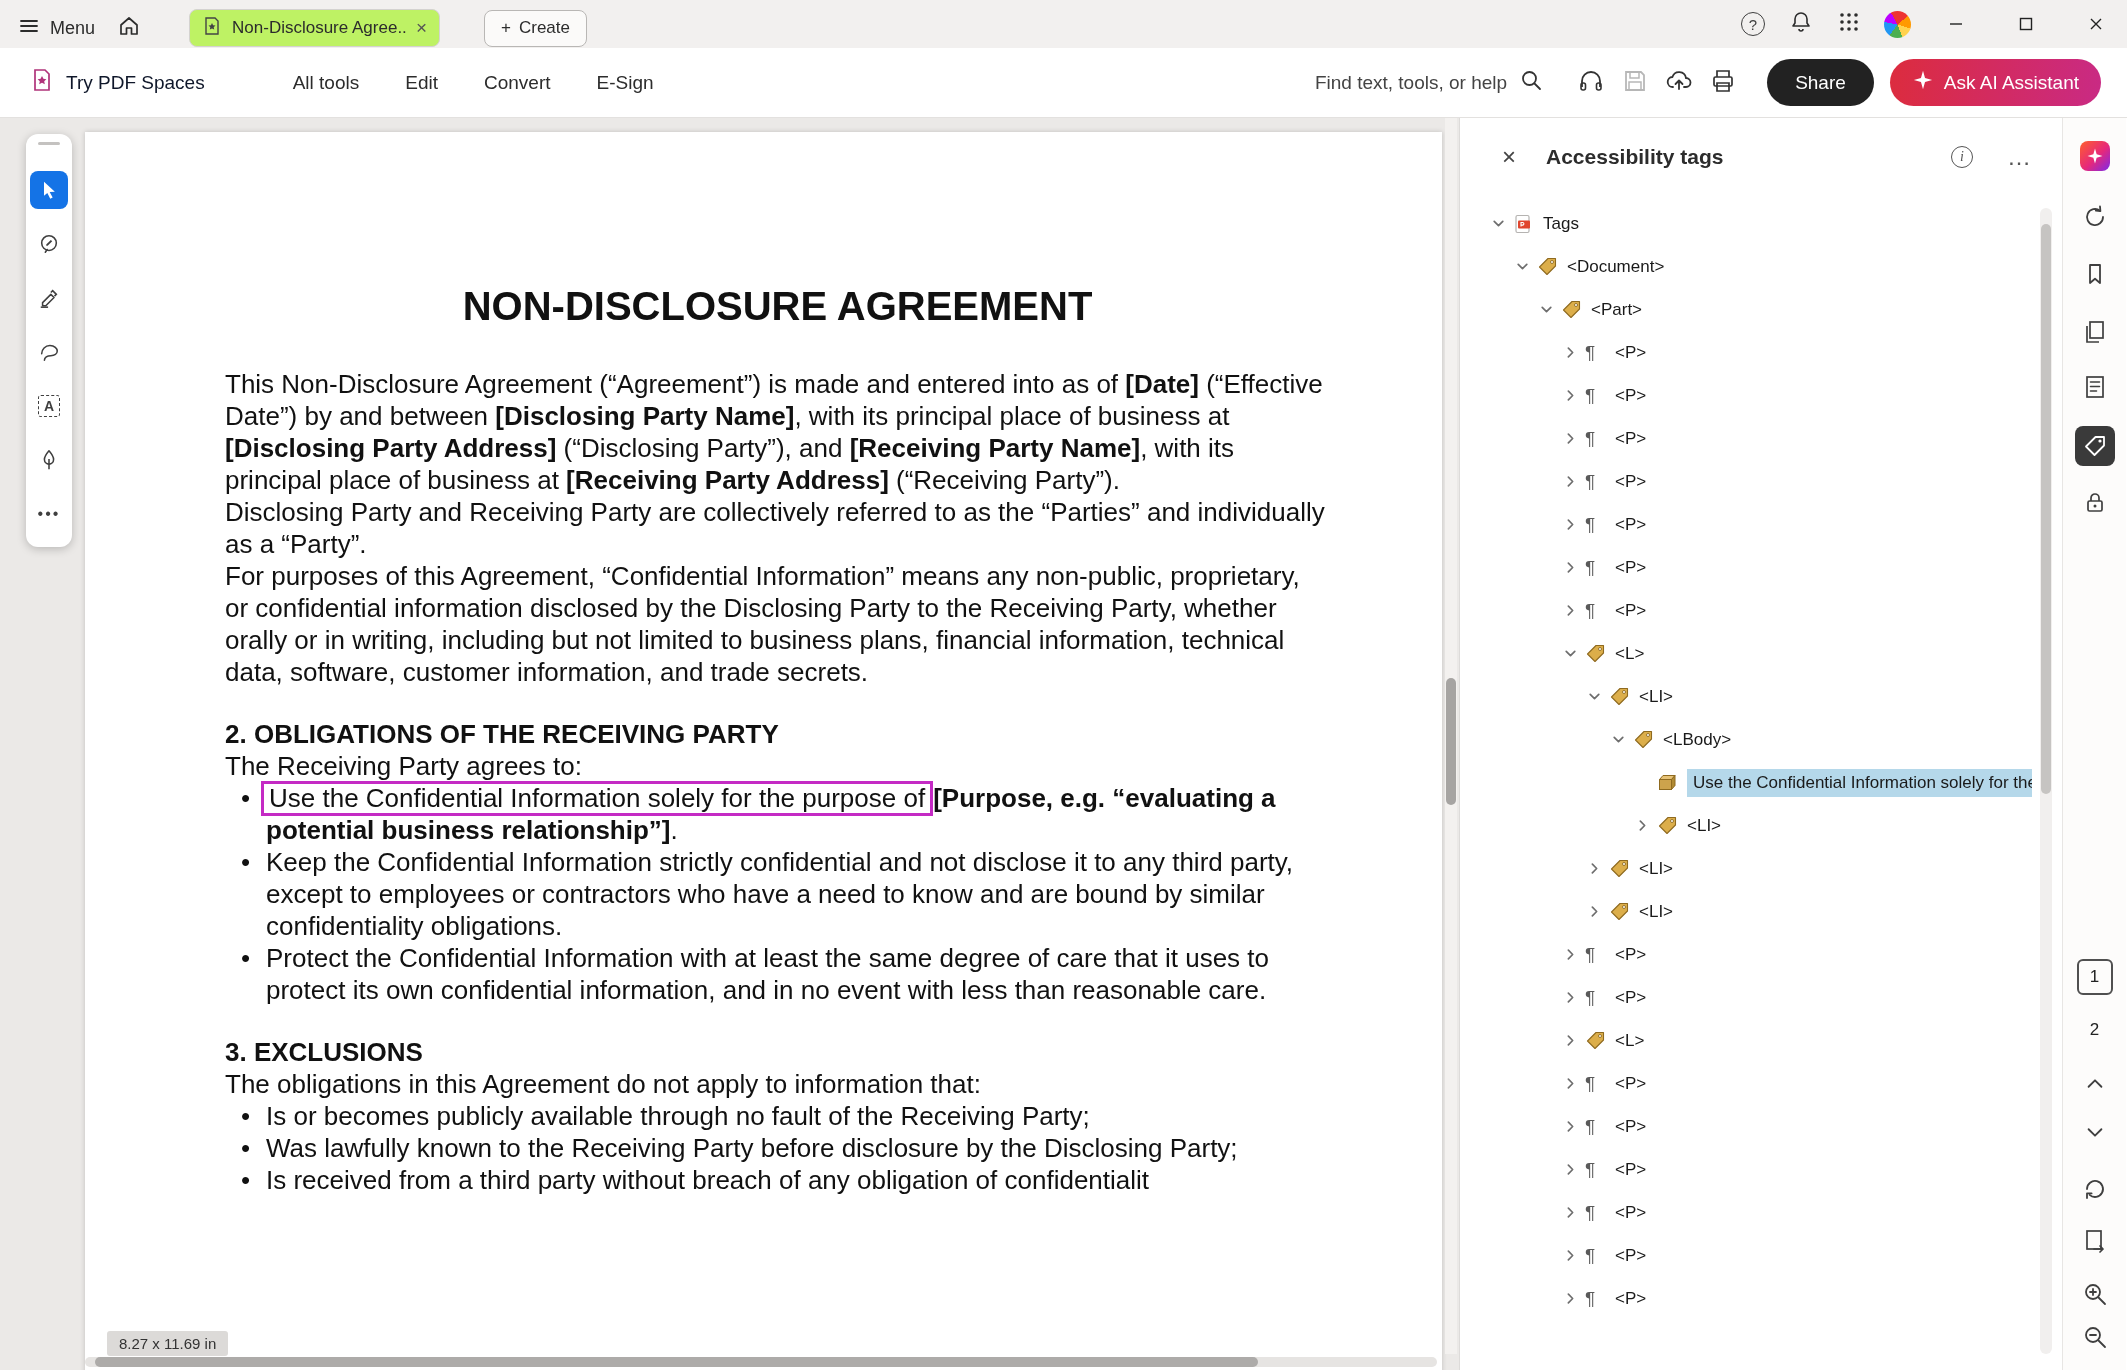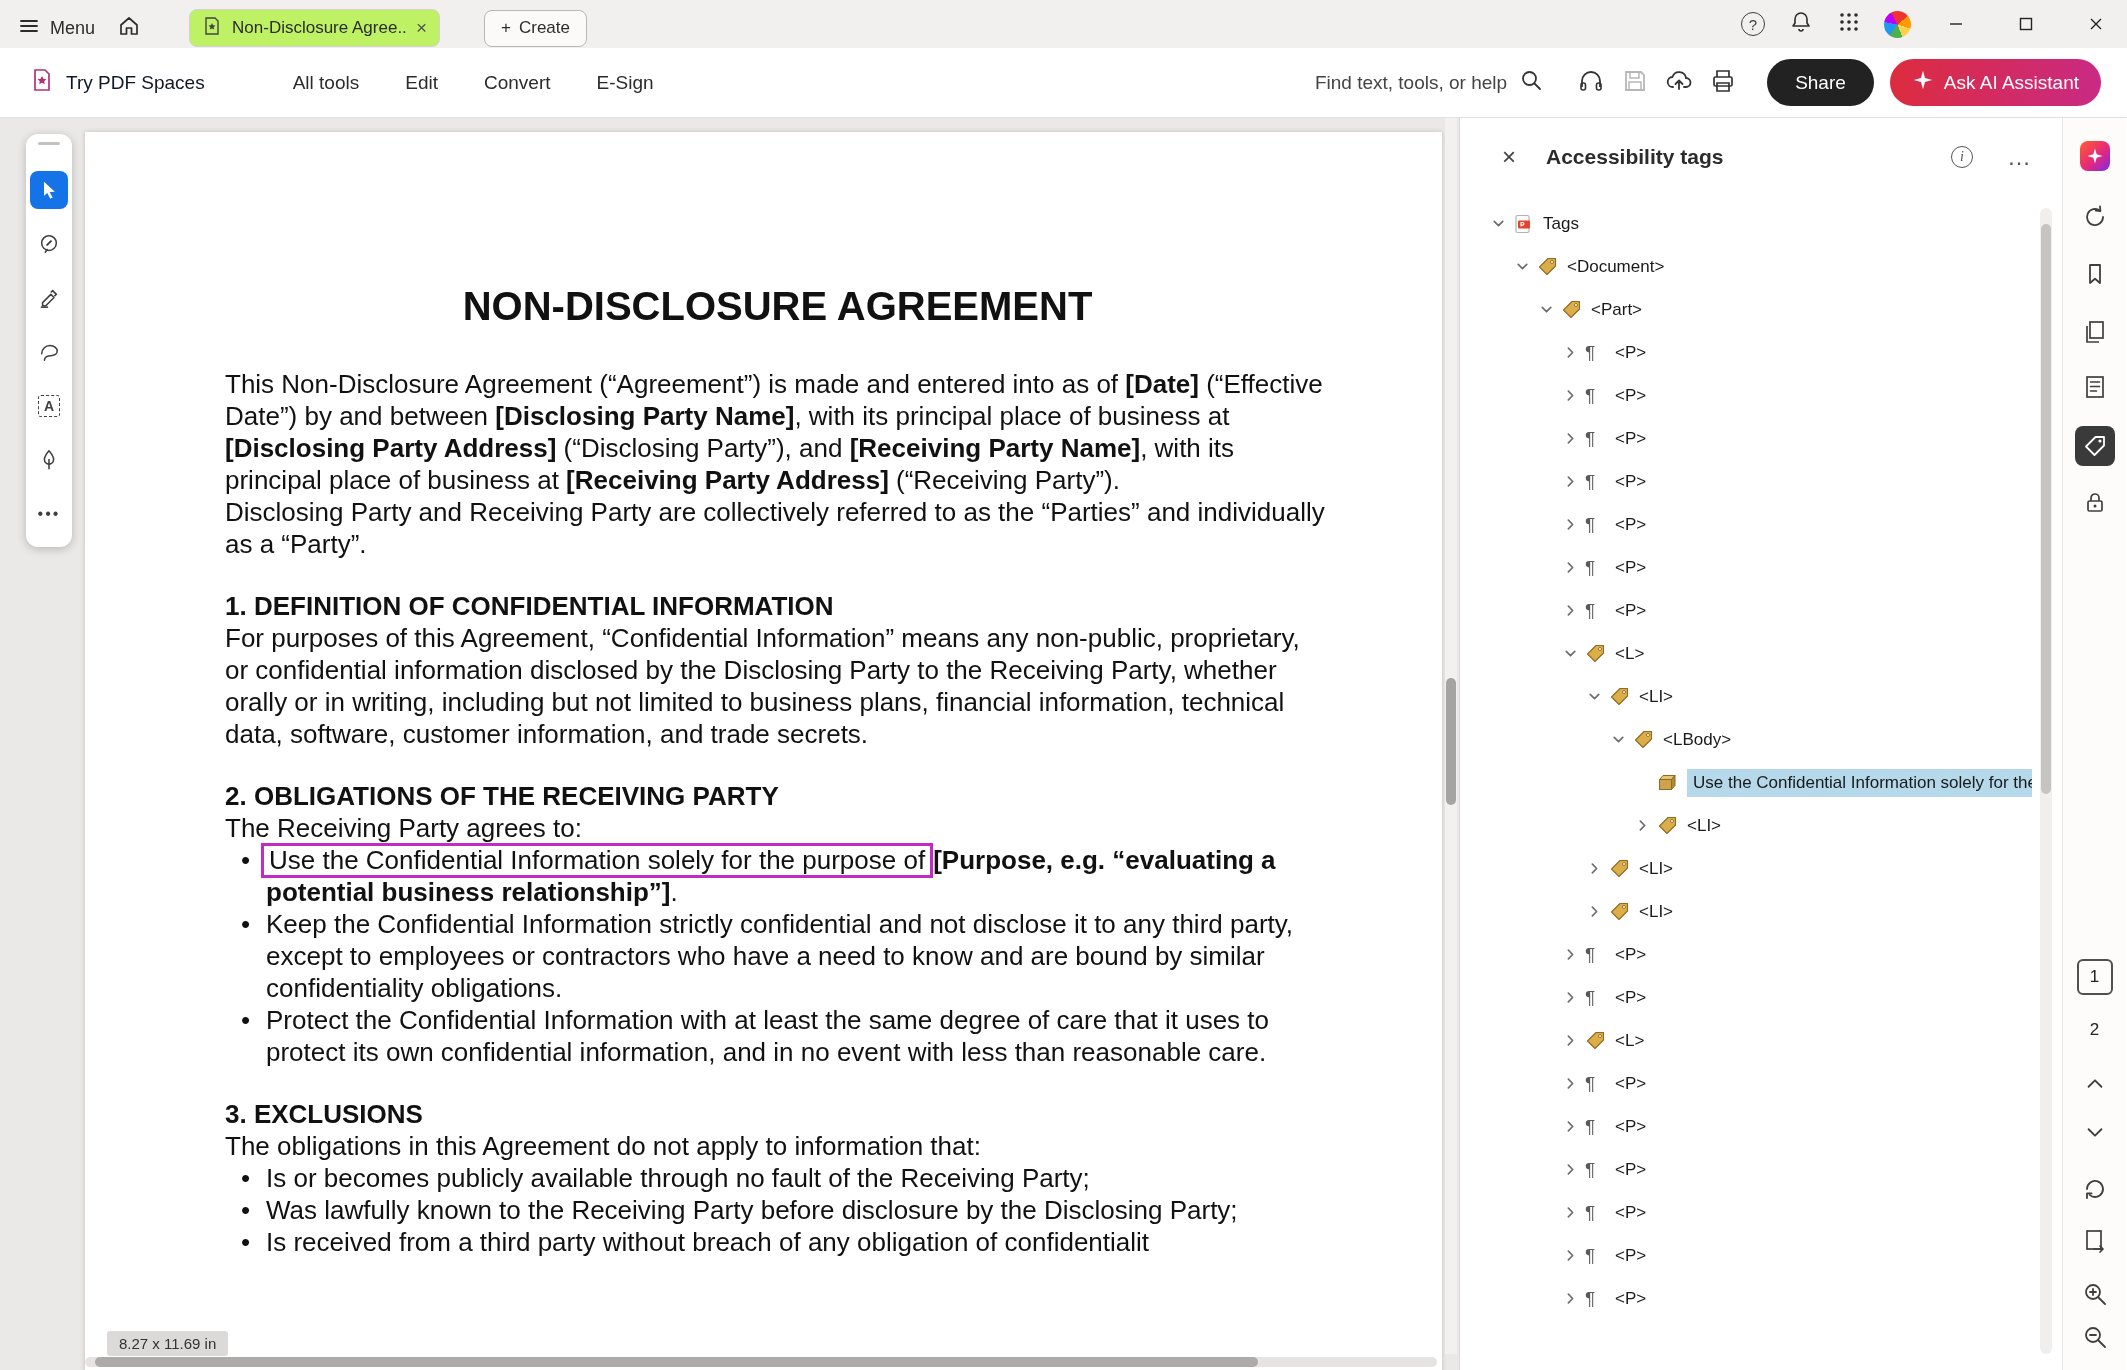--- a/index.html
+++ b/index.html
@@ -265,21 +265,20 @@
   </div>
 
   <div class="main">
 
     <div class="viewer">
       <div class="page">
         <div class="doc" id="doc-content">
             <div class="doc-title">NON-DISCLOSURE AGREEMENT</div>
             <div class="doc-para"><span>This Non-Disclosure Agreement (“Agreement”) is made and entered into as of </span><span class="b">[Date]</span><span> (“Effective Date”) by and between </span><span class="b">[Disclosing Party Name]</span><span>, with its principal place of business at </span><span class="b">[Disclosing Party Address]</span><span> (“Disclosing Party”), and </span><span class="b">[Receiving Party Name]</span><span>, with its principal place of business at </span><span class="b">[Receiving Party Address]</span><span> (“Receiving Party”).</span></div>
             <div class="doc-para"><span>Disclosing Party and Receiving Party are collectively referred to as the “Parties” and individually as a “Party”.</span></div>
-            <div class="doc-heading">1. DEFINITION OF CONFIDENTIAL INFORMATION</div>
             <div class="doc-para"><span>For purposes of this Agreement, “Confidential Information” means any non-public, proprietary, or confidential information disclosed by the Disclosing Party to the Receiving Party, whether orally or in writing, including but not limited to business plans, financial information, technical data, software, customer information, and trade secrets.</span></div>
             <div class="doc-heading">2. OBLIGATIONS OF THE RECEIVING PARTY</div>
             <div class="doc-para"><span>The Receiving Party agrees to:</span></div>
             <div class="doc-bullet">
               <span class="bullet-marker">•</span>
               <span class="bullet-content"><span class="boxed">Use the Confidential Information solely for the purpose of </span><span class="b">[Purpose, e.g. “evaluating a potential business relationship”]</span><span>.</span></span>
             </div>
             <div class="doc-bullet">
               <span class="bullet-marker">•</span>
               <span class="bullet-content"><span>Keep the Confidential Information strictly confidential and not disclose it to any third party, except to employees or contractors who have a need to know and are bound by similar confidentiality obligations.</span></span>

